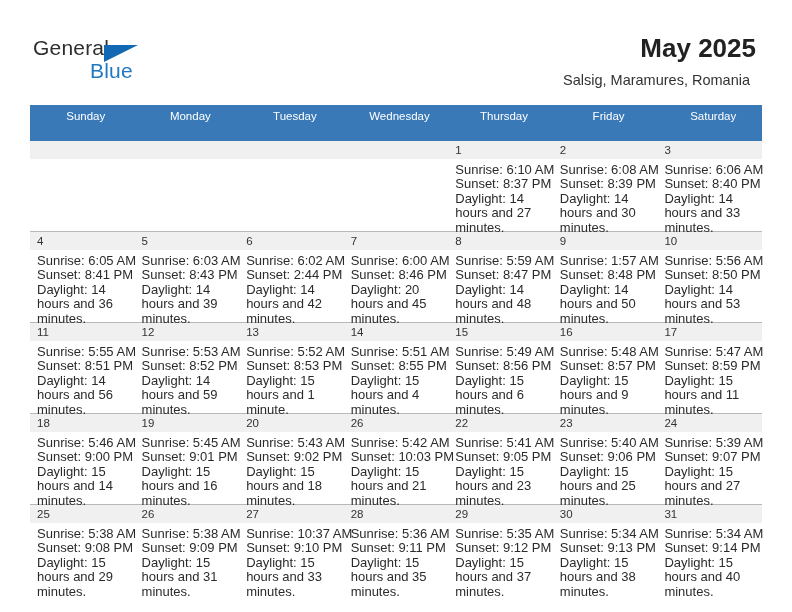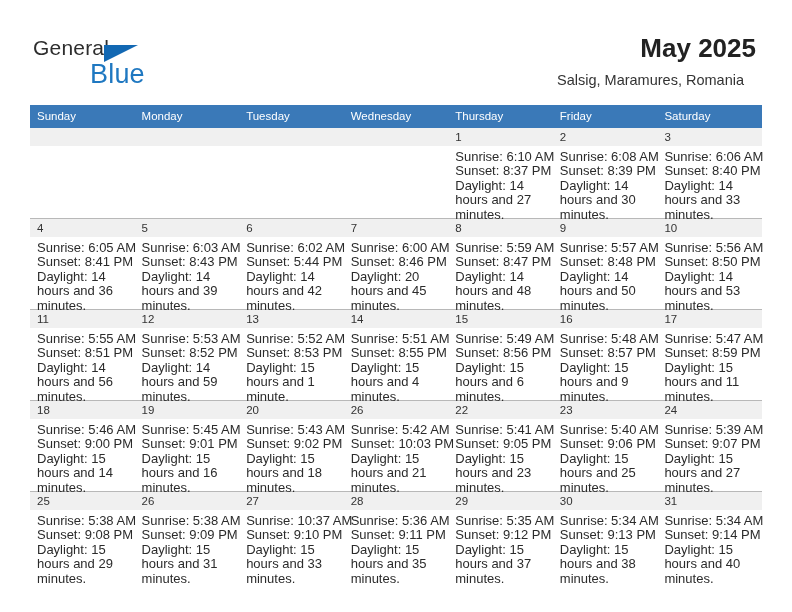--- a/index.html
+++ b/index.html
@@ -52,21 +52,21 @@
     top: 9px;
     width: 0;
     height: 0;
     border-left: 34px solid #1268b3;
     border-bottom: 17px solid transparent;
   }
   .brand-blue {
     position: absolute;
     left: 57px;
     top: 23px;
-    font-size: 27px;
+    font-size: 21px;
     color: #1f78c1;
     letter-spacing: 0.2px;
   }
 
   .title-block {
     position: absolute;
     right: 36px;
     top: 32px;
     text-align: right;
   }
@@ -74,40 +74,40 @@
     font-size: 26px;
     color: #222222;
     line-height: 32px;
     font-weight: bold;
     margin: 0;
   }
   .cal-subtitle {
     font-size: 14.5px;
     color: #333333;
     line-height: 20px;
-    margin: 6px 12px 0 0;
+    margin: 6px 6px 0 0;
     font-weight: normal;
   }
 
   
   .calendar {
     position: absolute;
     left: 30px;
     top: 105px;
     width: 732px;
     border-collapse: collapse;
     table-layout: fixed;
   }
   .calendar th {
     background: #3a79b8;
     color: #ffffff;
     font-size: 11.5px;
     font-weight: normal;
-    text-align: left;
-    padding: 5px 0 6px 7px;
+    text-align: center;
+    padding: 5px 0 19px 7px;
     height: 19px;
     box-sizing: border-box;
   }
   .calendar td {
     vertical-align: top;
     padding: 0;
     height: 90px;
     box-sizing: border-box;
     border-top: 1px solid #b8b8b8;
   }
@@ -248,21 +248,21 @@
                 <div>Sunset: 8:43 PM</div>
                 <div class="daylight">Daylight: 14 hours and 39 minutes.</div>
               </div>
             </div>
           </td>
           <td>
             <div class="cell">
               <div class="daynum">6</div>
               <div class="info">
                 <div>Sunrise: 6:02 AM</div>
-                <div>Sunset: 5:44 PM</div>
+                <div>Sunset: 2:44 PM</div>
                 <div class="daylight">Daylight: 14 hours and 42 minutes.</div>
               </div>
             </div>
           </td>
           <td>
             <div class="cell">
               <div class="daynum">7</div>
               <div class="info">
                 <div>Sunrise: 6:00 AM</div>
                 <div>Sunset: 8:46 PM</div>
@@ -277,21 +277,21 @@
                 <div>Sunrise: 5:59 AM</div>
                 <div>Sunset: 8:47 PM</div>
                 <div class="daylight">Daylight: 14 hours and 48 minutes.</div>
               </div>
             </div>
           </td>
           <td>
             <div class="cell">
               <div class="daynum">9</div>
               <div class="info">
-                <div>Sunrise: 5:57 AM</div>
+                <div>Sunrise: 1:57 AM</div>
                 <div>Sunset: 8:48 PM</div>
                 <div class="daylight">Daylight: 14 hours and 50 minutes.</div>
               </div>
             </div>
           </td>
           <td>
             <div class="cell">
               <div class="daynum">10</div>
               <div class="info">
                 <div>Sunrise: 5:56 AM</div>

